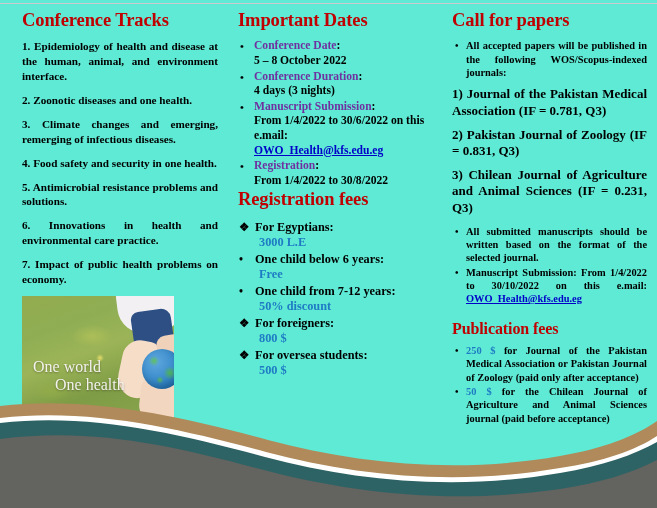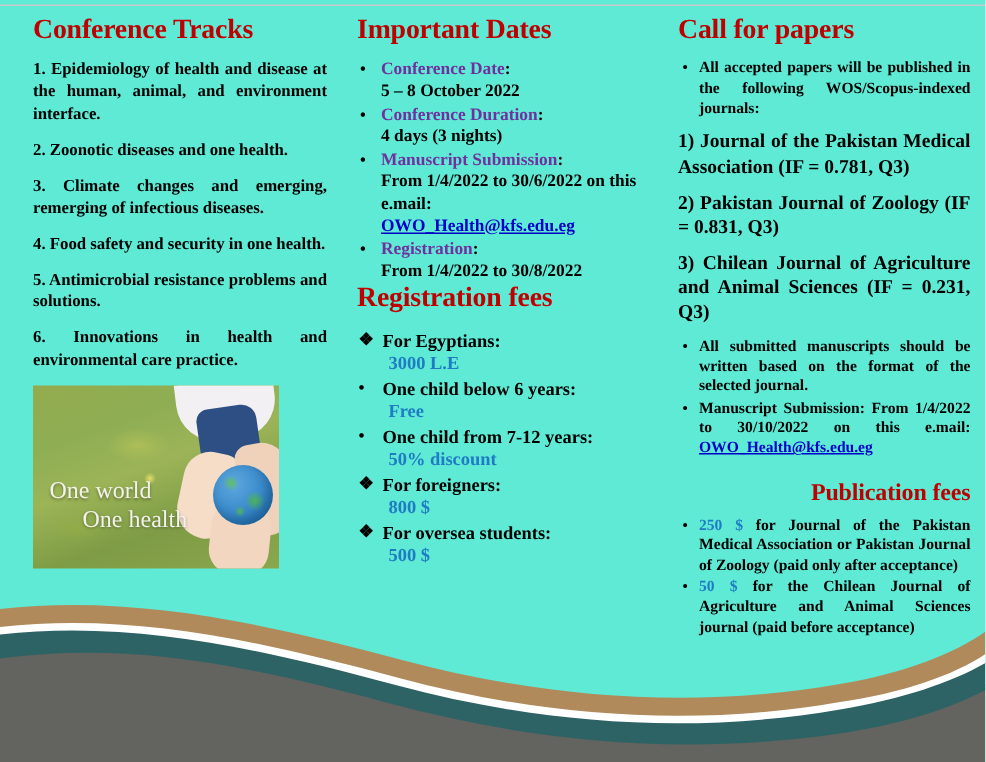--- a/index.html
+++ b/index.html
@@ -47,40 +47,39 @@
     font-weight: bold;
     margin: 0 0 9px 0;
     line-height: 1.1;
     letter-spacing: -0.1px;
     font-family: "Liberation Serif", "DejaVu Serif", serif;
   }
   h2.heading-pub {
     font-size: 16px;
     margin-top: 14px;
     margin-bottom: 7px;
-    text-align: right;
   }
   h2.heading-reg {
     font-size: 18.5px;
     margin-bottom: 10px;
   }
 
   
   p.track {
     margin: 0 0 9px 0;
     font-size: 11.2px;
     font-weight: bold;
     line-height: 1.33;
     text-align: justify;
     color: #000000;
   }
 
   .photo {
     position: relative;
-    width: 164px;
+    width: 152px;
     height: 122px;
     margin-top: 6px;
     overflow: hidden;
     background:
       radial-gradient(ellipse 30px 16px at 70px 40px, rgba(190,200,90,0.55), rgba(190,200,90,0) 70%),
       radial-gradient(ellipse 26px 14px at 30px 95px, rgba(150,175,70,0.6), rgba(150,175,70,0) 70%),
       radial-gradient(ellipse 22px 12px at 140px 108px, rgba(205,200,120,0.5), rgba(205,200,120,0) 70%),
       radial-gradient(circle 5px at 78px 62px, #e8dc6a, rgba(232,220,106,0) 80%),
       radial-gradient(circle 6px at 168px 72px, #e2d98f, rgba(226,217,143,0) 80%),
       linear-gradient(160deg, #93ab4e 0%, #8fae54 25%, #9cb457 45%, #7e9c45 70%, #8aa74e 100%);
@@ -245,20 +244,21 @@
 
     <div class="col col-1">
       <h2 class="section-heading">Conference Tracks</h2>
 
       <p class="track">1. Epidemiology of health and disease at the human, animal, and environment interface.</p>
       <p class="track">2. Zoonotic diseases and one health.</p>
       <p class="track">3. Climate changes and emerging, remerging of infectious diseases.</p>
       <p class="track">4. Food safety and security in one health.</p>
       <p class="track">5. Antimicrobial resistance problems and solutions.</p>
       <p class="track">6. Innovations in health and environmental care practice.</p>
+      <p class="track">7. Impact of public health problems on economy.</p>
 
       <div class="photo">
         <div class="sleeve"></div>
         <div class="shirt"></div>
         <div class="hand-l"></div>
         <div class="hand-r"></div>
         <div class="forearm"></div>
         <div class="globe"></div>
         <div class="caption">
           <span>One world</span>

